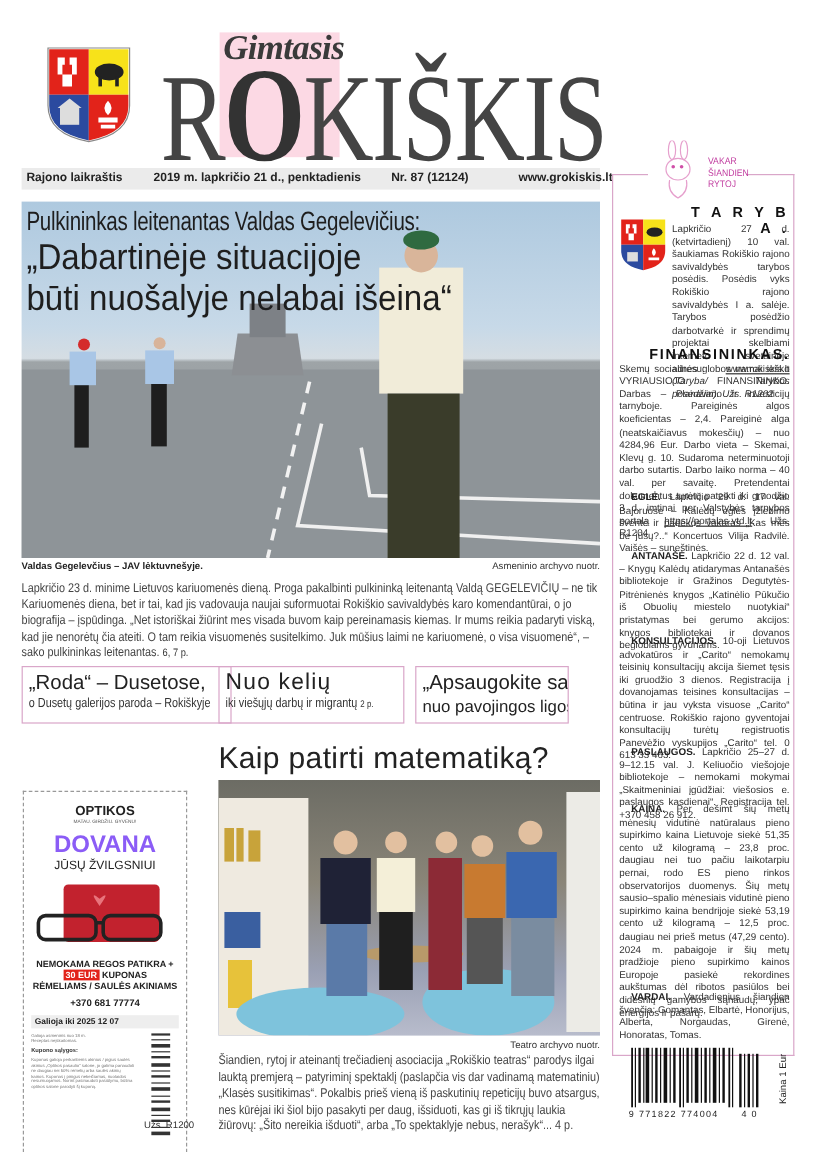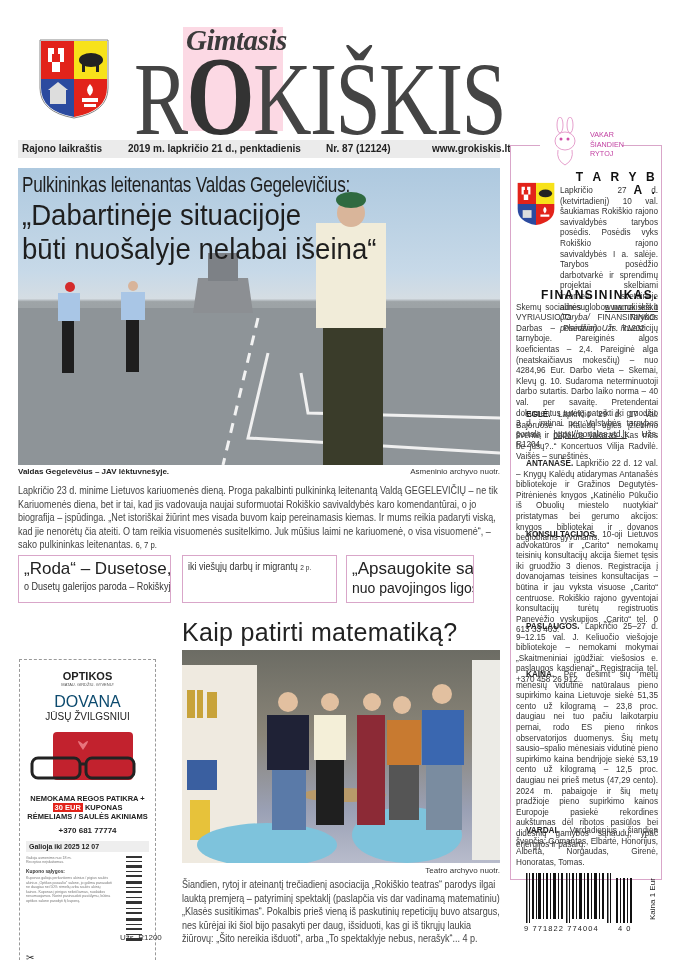--- a/index.html
+++ b/index.html
@@ -115,36 +115,37 @@
   <div class="lead-head1">Pulkininkas leitenantas Valdas Gegelevičius:</div>
   <div class="lead-head2">
     <div>„Dabartinėje situacijoje</div>
     <div>būti nuošalyje nelabai išeina“</div>
   </div>
 </div>
 <div class="lead-caption">Valdas Gegelevčius  – JAV lėktuvnešyje.</div>
 <div class="lead-credit">Asmeninio archyvo nuotr.</div>
 <div class="lead-text"><span>Lapkričio 23 d. minime Lietuvos kariuomenės dieną. Proga pakalbinti pulkininką leitenantą Valdą GEGELEVIČIŲ – ne tik Kariuomenės diena, bet ir tai, kad jis vadovauja naujai suformuotai Rokiškio savivaldybės karo komendantūrai, o jo biografija – įspūdinga. „Net istoriškai žiūrint mes visada buvom kaip pereinamasis kiemas. Ir mums reikia padaryti viską, kad jie nenorėtų čia ateiti. O tam reikia visuomenės susitelkimo. Juk mūšius laimi ne kariuomenė, o visa visuomenė“, – sako pulkininkas leitenantas.</span> <span class="pg">6, 7 p.</span></div>
 
-<div class="teaser" style="left:18px;width:153px">
+<div class="teaser" style="left:18px;width:175px">
   <span class="big">„Roda“ – Dusetose,</span>
   <span class="small"><span>o Dusetų galerijos paroda – Rokiškyje</span> </span>
 </div>
 <div class="teaser" style="left:182px;width:155px">
+  <span class="big" style="font-size:19px;letter-spacing:1px">Nuo kelių</span>
   <span class="small"><span>iki viešųjų darbų ir migrantų</span> <span class="pg">2 p.</span></span>
 </div>
 <div class="teaser" style="left:346px;width:128px">
   <span class="big">„Apsaugokite save</span>
   <span class="big" style="font-size:14px;line-height:18px"><span>nuo pavojingos ligos“</span> <span class="pg">3 p.</span></span>
 </div>
 
 <div class="ad">
   <div style="text-align:center;margin-top:10px;font-weight:bold;font-size:11px;color:#222">OPTIKOS</div>
   <div style="text-align:center;font-size:4px;color:#555">MATAU. GIRDŽIU. GYVENU!</div>
-  <div style="text-align:center;font-weight:normal;font-size:16px;color:#0c4a6e;margin-top:6px">DOVANA</div>
+  <div style="text-align:center;font-weight:bold;font-size:20px;color:#8b5cf6;margin-top:6px">DOVANA</div>
   <div style="text-align:center;font-size:10px;color:#222">JŪSŲ ŽVILGSNIUI</div>
   <svg width="120" height="60" style="display:block;margin:8px auto 0">
     <rect x="25" y="2" width="80" height="48" rx="4" fill="#c2222e"></rect>
     <path d="M55 20 q-10 -14 0 -6 q10 -8 0 6 z" fill="#e8747c"></path>
     <rect x="4" y="28" width="48" height="20" rx="6" fill="none" stroke="#222" stroke-width="3"></rect>
     <rect x="58" y="28" width="48" height="20" rx="6" fill="none" stroke="#222" stroke-width="3"></rect>
     <line x1="52" y1="34" x2="58" y2="34" stroke="#222" stroke-width="3"></line>
   </svg>
   <div style="text-align:center;font-weight:bold;font-size:7.5px;margin-top:4px;color:#222">NEMOKAMA REGOS PATIKRA +</div>
   <div style="text-align:center;font-weight:bold;font-size:7.5px;color:#222"><span style="background:#e2231a;color:#fff;padding:0 2px">30 EUR</span> <span>KUPONAS</span></div>

